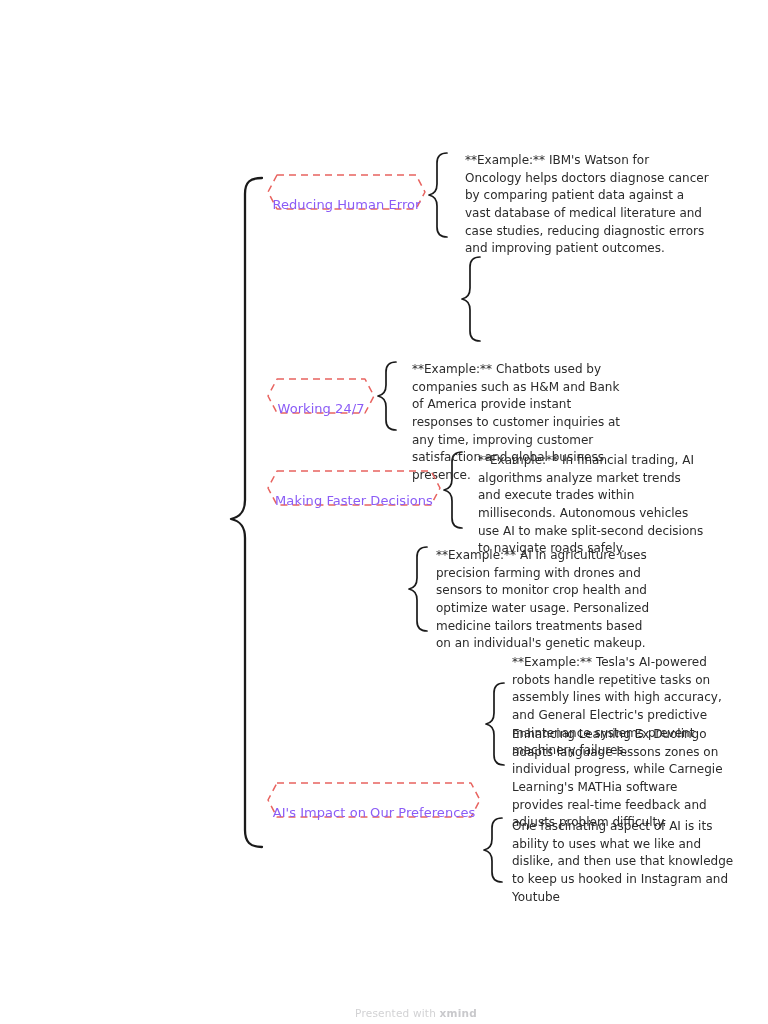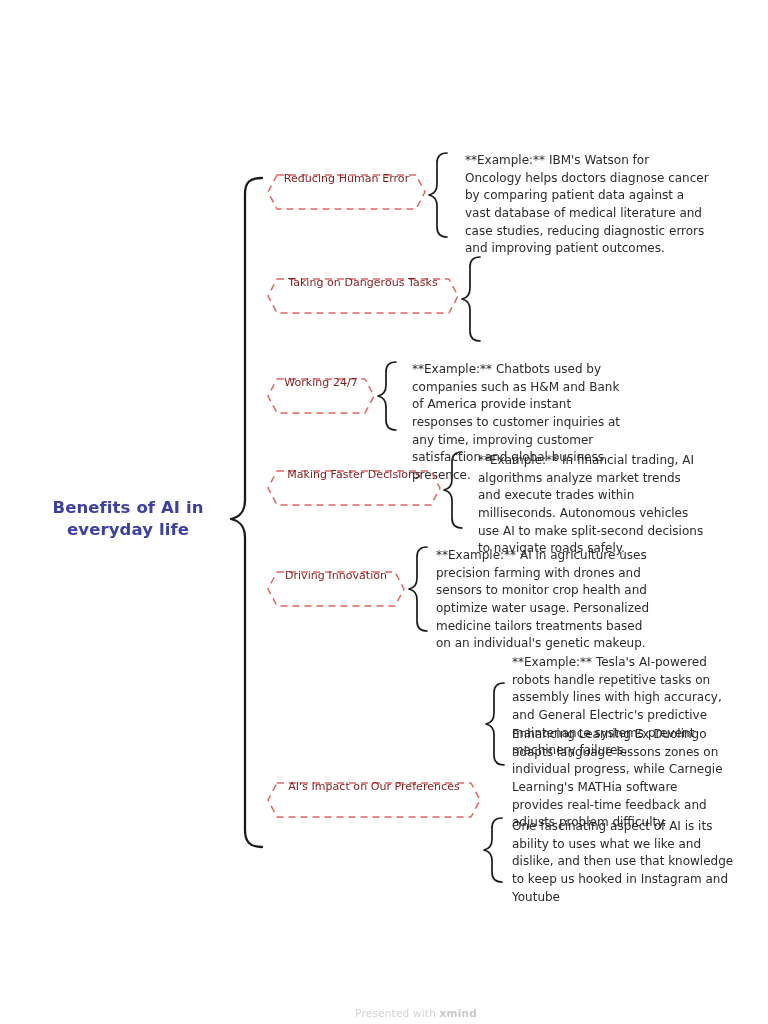--- a/index.html
+++ b/index.html
@@ -36,24 +36,24 @@
     font-size: 16.5px;
     line-height: 1.33;
     letter-spacing: 0.1px;
   }
 
   
   .branch-node {
     position: absolute;
     box-sizing: border-box;
     display: flex;
-    align-items: flex-start;
+    align-items: flex-end;
     justify-content: center;
-    color: #7f1d1d;
-    font-size: 11px;
+    color: #8b5cf6;
+    font-size: 13px;
     letter-spacing: 0.05px;
     white-space: nowrap;
     background: transparent;
     z-index: 3;
   }
   .branch-node .node-shape {
     position: absolute;
     inset: 0;
     pointer-events: none;
   }
@@ -164,62 +164,46 @@
 
     <path fill="none" stroke="#1a1a1a" stroke-width="1.7" stroke-linecap="round" stroke-linejoin="round" d="M 502 818
              C 495 818, 492 821, 492 828
              L 492 839
              C 492 846, 489 849, 484 850
              C 489 851, 492 854, 492 861
              L 492 872
              C 492 879, 495 882, 502 882"></path>
   </svg>
 
-  <div id="root-node">
-    <div>Benefits of AI in</div>
-    <div>everyday life</div>
-  </div>
 
   <div class="branch-node" style="left:265px; top:172px; width:163px; height:40px;">
     <svg class="node-shape" viewBox="0 0 163 40" preserveAspectRatio="none">
       <path d="M 12 3 L 151 3 L 160 20 L 151 37 L 12 37 L 3 20 Z" fill="none" stroke="#e8635f" stroke-width="1.5" stroke-dasharray="7 5" stroke-linejoin="round"></path>
     </svg>
     <span class="node-label">Reducing Human Error</span>
   </div>
   <div class="detail" style="left:465px; top:152px; width:244px;">**Example:** IBM's Watson for Oncology helps doctors diagnose cancer by comparing patient data against a vast database of medical literature and case studies, reducing diagnostic errors and improving patient outcomes.</div>
 
-  <div class="branch-node" style="left:265px; top:276px; width:196px; height:40px;">
-    <svg class="node-shape" viewBox="0 0 196 40" preserveAspectRatio="none">
-      <path d="M 12 3 L 184 3 L 193 20 L 184 37 L 12 37 L 3 20 Z" fill="none" stroke="#e8635f" stroke-width="1.5" stroke-dasharray="7 5" stroke-linejoin="round"></path>
-    </svg>
-    <span class="node-label">Taking on Dangerous Tasks</span>
-  </div>
 
   <div class="branch-node" style="left:265px; top:376px; width:112px; height:40px;">
     <svg class="node-shape" viewBox="0 0 112 40" preserveAspectRatio="none">
       <path d="M 12 3 L 100 3 L 109 20 L 100 37 L 12 37 L 3 20 Z" fill="none" stroke="#e8635f" stroke-width="1.5" stroke-dasharray="7 5" stroke-linejoin="round"></path>
     </svg>
     <span class="node-label">Working 24/7</span>
   </div>
   <div class="detail" style="left:412px; top:361px; width:216px;">**Example:** Chatbots used by companies such as H&amp;M and Bank of America provide instant responses to customer inquiries at any time, improving customer satisfaction and global business presence.</div>
 
   <div class="branch-node" style="left:265px; top:468px; width:178px; height:40px;">
     <svg class="node-shape" viewBox="0 0 178 40" preserveAspectRatio="none">
       <path d="M 12 3 L 166 3 L 175 20 L 166 37 L 12 37 L 3 20 Z" fill="none" stroke="#e8635f" stroke-width="1.5" stroke-dasharray="7 5" stroke-linejoin="round"></path>
     </svg>
     <span class="node-label">Making Faster Decisions</span>
   </div>
   <div class="detail" style="left:478px; top:452px; width:226px;">**Example:** In financial trading, AI algorithms analyze market trends and execute trades within milliseconds. Autonomous vehicles use AI to make split-second decisions to navigate roads safely.</div>
 
-  <div class="branch-node" style="left:265px; top:569px; width:142px; height:40px;">
-    <svg class="node-shape" viewBox="0 0 142 40" preserveAspectRatio="none">
-      <path d="M 12 3 L 130 3 L 139 20 L 130 37 L 12 37 L 3 20 Z" fill="none" stroke="#e8635f" stroke-width="1.5" stroke-dasharray="7 5" stroke-linejoin="round"></path>
-    </svg>
-    <span class="node-label">Driving Innovation</span>
-  </div>
   <div class="detail" style="left:436px; top:547px; width:220px;">**Example:** AI in agriculture uses precision farming with drones and sensors to monitor crop health and optimize water usage. Personalized medicine tailors treatments based on an individual's genetic makeup.</div>
 
   <div class="detail" style="left:512px; top:654px; width:210px;">**Example:** Tesla's AI-powered robots handle repetitive tasks on assembly lines with high accuracy, and General Electric's predictive maintenance systems prevent machinery failures.</div>
   <div class="detail" style="left:512px; top:726px; width:212px;">Enhancing Learning Ex Duolingo adapts language lessons zones on individual progress, while Carnegie Learning's MATHia software provides real-time feedback and adjusts problem difficulty.</div>
 
   <div class="branch-node" style="left:265px; top:780px; width:218px; height:40px;">
     <svg class="node-shape" viewBox="0 0 218 40" preserveAspectRatio="none">
       <path d="M 12 3 L 206 3 L 215 20 L 206 37 L 12 37 L 3 20 Z" fill="none" stroke="#e8635f" stroke-width="1.5" stroke-dasharray="7 5" stroke-linejoin="round"></path>
     </svg>
     <span class="node-label">AI's Impact on Our Preferences</span>

